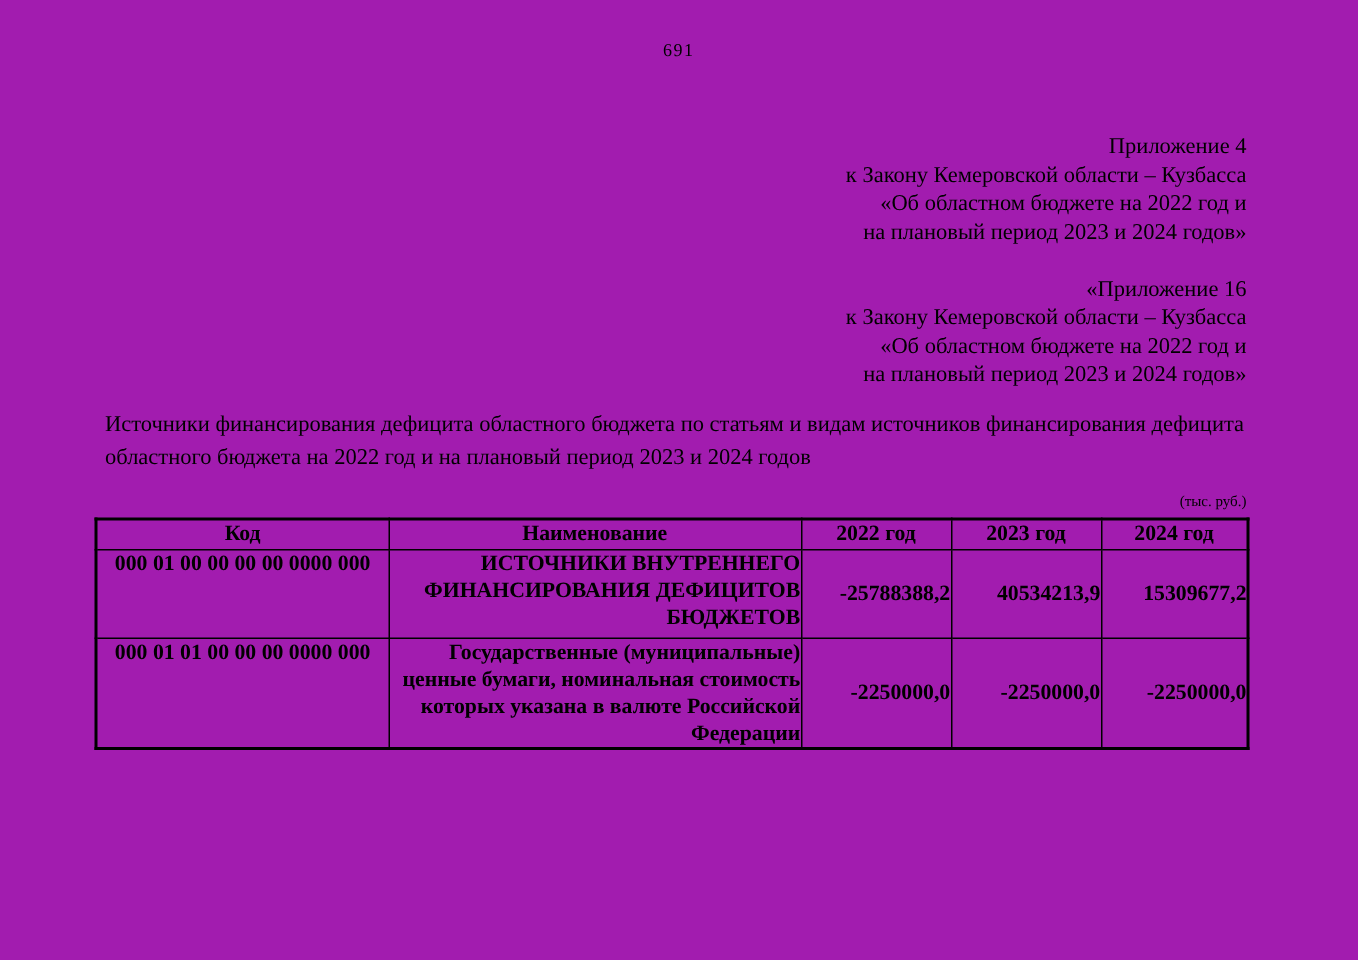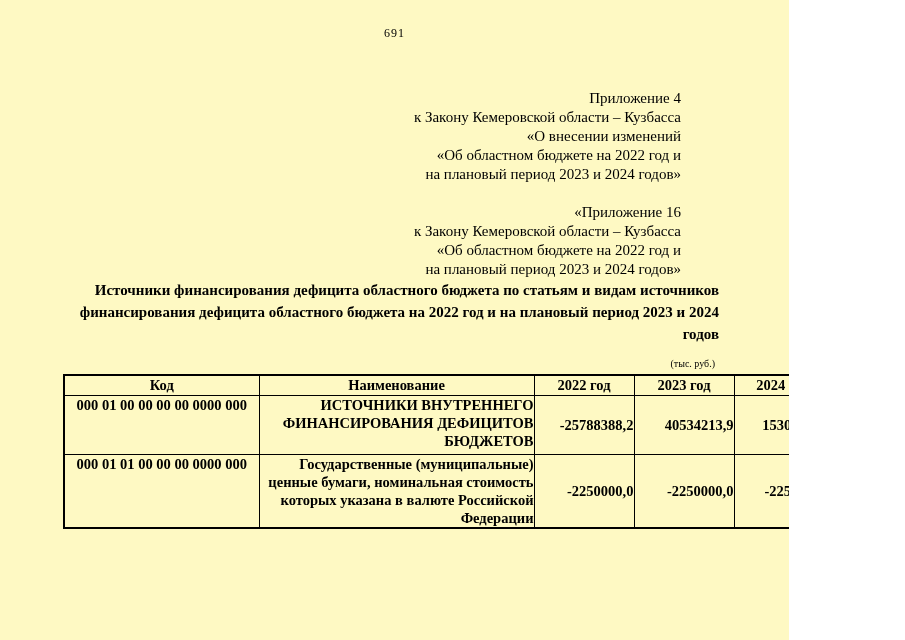--- a/index.html
+++ b/index.html
@@ -2,47 +2,48 @@
 <html><head>
 <meta charset="utf-8">
 <style>
   html, body {
     margin: 0;
     padding: 0;
     background: #ffffff;
   }
   .page {
     position: relative;
-    width: 789px;
+    width: 905px;
     height: 640px;
-    background: #fef9c3;
+    background: #a21caf;
     color: #000000;
     font-family: "Liberation Serif", "DejaVu Serif", serif;
     overflow: hidden;
   }
   .page-number {
     padding-top: 26px;
     text-align: center;
     font-size: 12px;
     line-height: 14px;
     letter-spacing: 1px;
   }
   .appendix-block {
     text-align: right;
-    padding-right: 108px;
+    padding-right: 74px;
     font-size: 15px;
     line-height: 19px;
     margin-left: 34px;
   }
   .appendix-block-1 { margin-top: 49px; }
   .appendix-block-2 { margin-top: 19px; }
   .doc-title {
+    margin-top: 12px;
     padding: 0 70px;
-    text-align: right;
-    font-weight: bold;
+    text-align: left;
+    font-weight: normal;
     font-size: 15px;
     line-height: 22px;
   }
   .units-note {
     margin-top: 10px;
     text-align: right;
     padding-right: 74px;
     font-size: 10px;
     line-height: 17px;
   }
@@ -93,21 +94,20 @@
 </head>
 <body>
 
 <div class="page">
 
   <div class="page-number">691</div>
 
   <div class="appendix-block appendix-block-1">
     <div>Приложение 4</div>
     <div>к Закону Кемеровской области – Кузбасса</div>
-    <div>«О внесении изменений</div>
     <div>«Об областном бюджете на 2022 год и</div>
     <div>на плановый период 2023 и 2024 годов»</div>
   </div>
 
   <div class="appendix-block appendix-block-2">
     <div>«Приложение 16</div>
     <div>к Закону Кемеровской области – Кузбасса</div>
     <div>«Об областном бюджете на 2022 год и</div>
     <div>на плановый период 2023 и 2024 годов»</div>
   </div>

